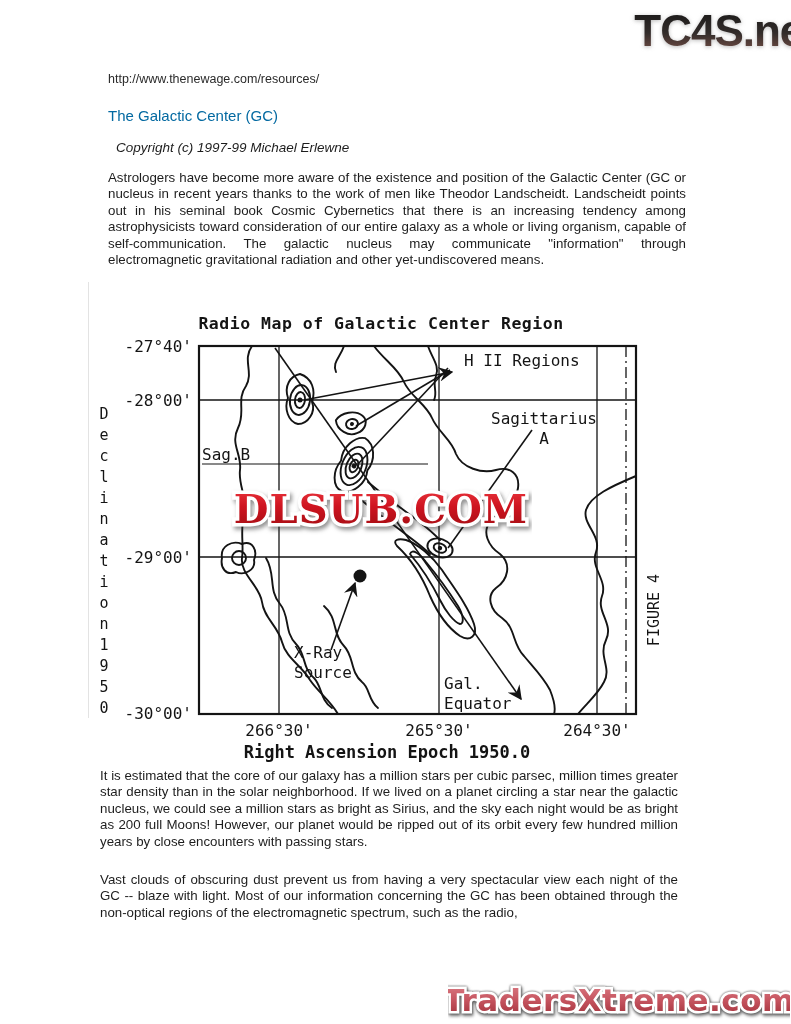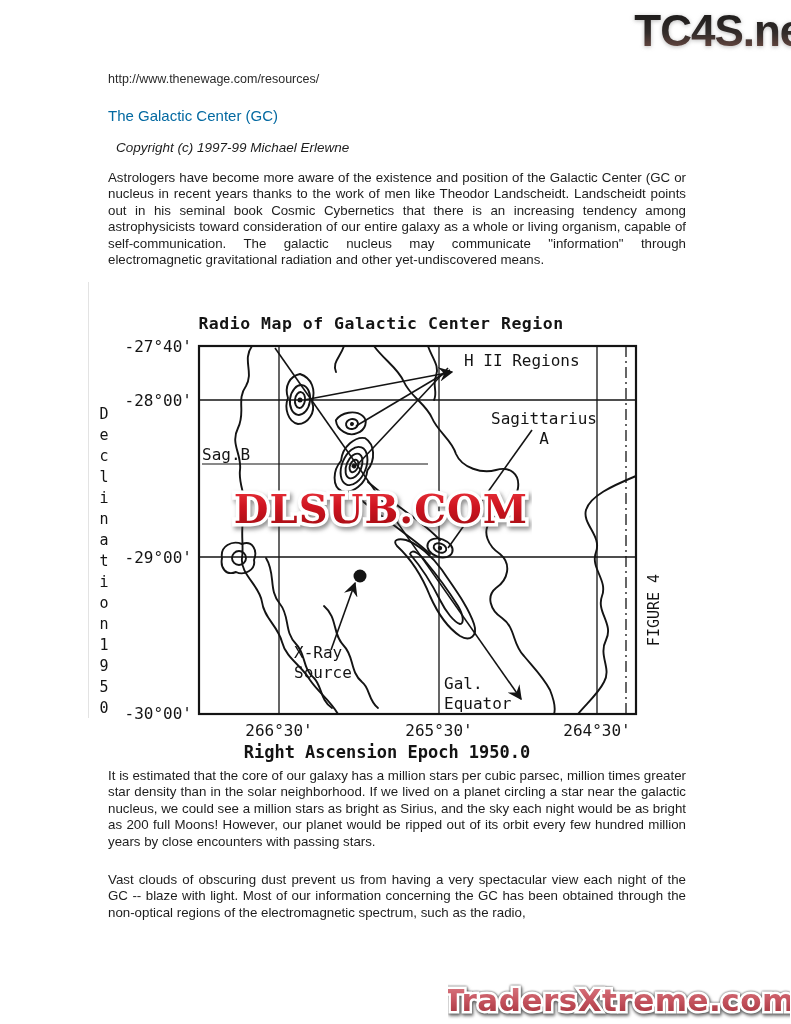--- a/index.html
+++ b/index.html
@@ -6,21 +6,21 @@
   .page{position:relative;width:791px;height:1024px;background:#fff;overflow:hidden;
         font-family:"Liberation Sans",sans-serif;color:#1d1d1d;padding-left:38px;}
   
   .tc4s-logo{position:absolute;top:3px;right:6px;width:232px;height:54px;}
   
   .content{position:absolute;left:108px;top:72px;width:578px;}
   .url-line{font-size:12.5px;color:#2a2a2a;margin:0;}
   .page-title{font-size:15px;font-weight:normal;margin:21px 0 0 0;color:#0369a1;}
   .copyright-line{font-style:italic;font-size:13.5px;margin:16px 0 0 8px;}
   .para{font-size:13.3px;line-height:16.4px;text-align:justify;margin:15px 0 0 0;}
-  .content2{position:absolute;left:108px;top:768px;width:578px;}
+  .content2{position:absolute;left:100px;top:768px;width:578px;}
   .content2 .para:first-child{margin-top:0;}
   .content2 .para + .para{margin-top:22px;}
   
   .figure-wrap{position:absolute;left:92px;top:306px;width:582px;height:462px;}
   .figure-wrap svg.map{position:absolute;left:0;top:0;}
   .map text{font-family:"DejaVu Sans Mono",monospace;fill:#141414;}
   .v-label{position:absolute;writing-mode:vertical-lr;text-orientation:upright;
            font-family:"DejaVu Sans Mono",monospace;font-size:15px;letter-spacing:3px;
            color:#141414;line-height:15px;}
   .decl{left:4px;top:99px;}

